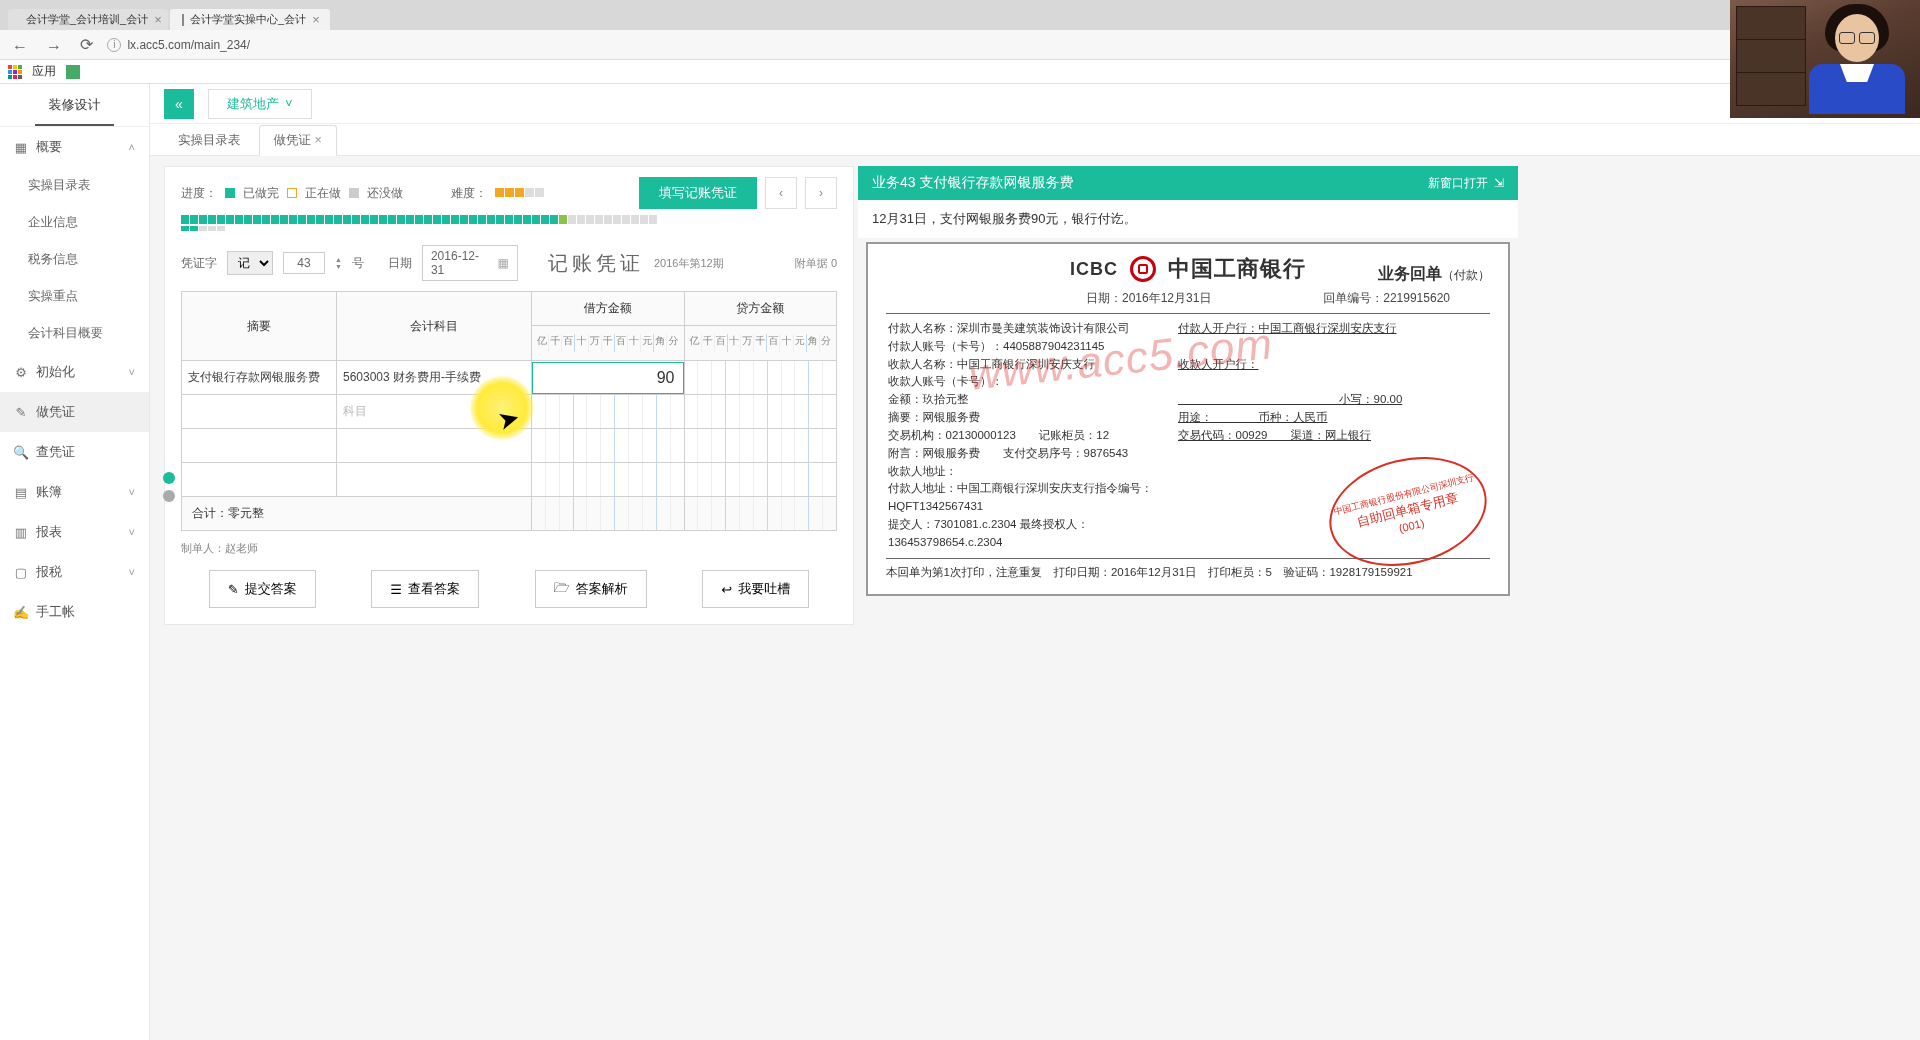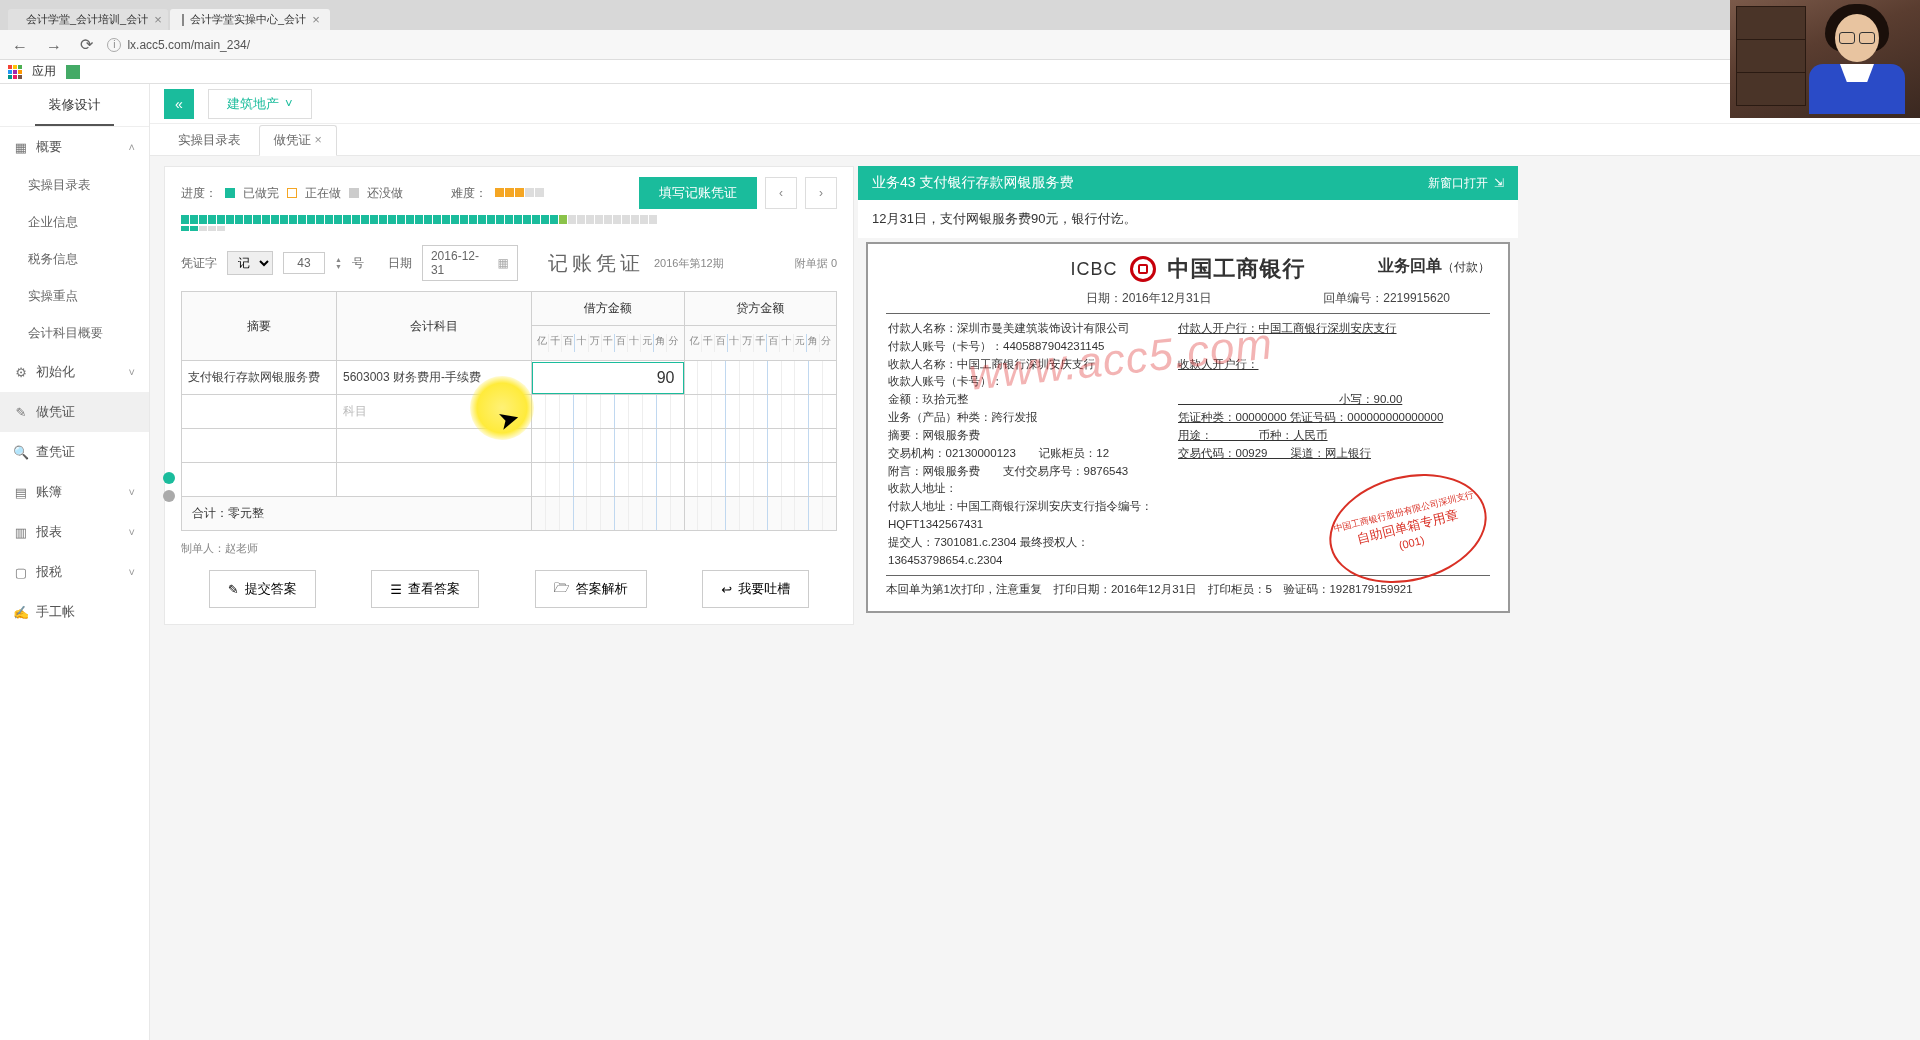--- a/index.html
+++ b/index.html
@@ -103,21 +103,21 @@
 
 .right-panel { width: 660px; }
 .rp-title-bar { background: #1abc9c; color: #fff; padding: 8px 14px; font-size: 14px; display: flex; align-items: center; }
 .rp-new { margin-left: auto; font-size: 12px; display: flex; align-items: center; gap: 6px; }
 .rp-desc { background: #fff; padding: 10px 14px; font-size: 13px; color: #333; }
 .receipt { background: #fff; border: 2px solid #999; margin: 4px 8px 0 8px; padding: 10px 18px 14px; position: relative; }
 .receipt-head { display: flex; align-items: center; justify-content: center; gap: 12px; position: relative; }
 .icbc-logo { width: 26px; height: 26px; border: 3px solid #c7000b; border-radius: 50%; position: relative; }
 .icbc-logo::after { content: ""; position: absolute; inset: 5px; border: 2px solid #c7000b; border-radius: 2px; }
 .bank-name { font-size: 22px; font-weight: 700; letter-spacing: 1px; }
-.receipt-title { position: absolute; right: 0; top: 2px; font-size: 16px; font-weight: 700; }
+.receipt-title { position: absolute; right: 0; top: 10px; font-size: 16px; font-weight: 700; }
 .receipt-title small { font-size: 12px; font-weight: normal; }
 .receipt-meta { display: flex; justify-content: space-between; font-size: 12px; margin-top: 6px; padding: 0 40px 0 200px; color: #444; }
 .receipt-body { border-top: 1px solid #666; border-bottom: 1px solid #666; margin-top: 6px; padding: 6px 2px; font-size: 11.5px; line-height: 1.55; }
 .rb-row { display: flex; }
 .rb-left { width: 290px; } .rb-right { flex: 1; text-decoration: underline; }
 .receipt-foot { font-size: 11.5px; padding-top: 6px; }
 .watermark { position: absolute; top: 90px; left: 100px; font-size: 44px; color: rgba(220,40,40,0.35); transform: rotate(-6deg); font-style: italic; letter-spacing: 1px; pointer-events: none; }
 .stamp { position: absolute; right: 20px; bottom: 30px; width: 160px; height: 105px; border: 2.5px solid #d93025; border-radius: 50%; transform: rotate(-14deg); display: flex; flex-direction: column; align-items: center; justify-content: center; color: #d93025; font-size: 11px; text-align: center; line-height: 1.4; }
 
 
@@ -575,21 +575,21 @@
           <span>业务43 支付银行存款网银服务费</span>
           <span class="rp-new">
               <span>新窗口打开</span>
               <span>⇲</span>
             </span>
         </div>
         <div class="rp-desc">12月31日，支付网银服务费90元，银行付讫。</div>
 
         <div class="receipt">
           <div class="receipt-head">
-            <span style="font-weight:400;font-size:18px;letter-spacing:1px">ICBC</span>
+            <span style="font-weight:700;font-size:18px;letter-spacing:1px">ICBC</span>
             <span class="icbc-logo"></span>
             <span class="bank-name">中国工商银行</span>
             <span class="receipt-title"><span>业务回单</span><small>（付款）</small></span>
           </div>
           <div class="receipt-meta">
             <span><span>日期：</span><span>2016年12月31日</span></span>
             <span><span>回单编号：</span><span>2219915620</span></span>
           </div>
           <div class="receipt-body">
             <div id="rb-rows">
@@ -607,24 +607,20 @@
                 </div>
                 <div class="rb-row">
                   <div class="rb-left">收款人账号（卡号）：</div>
                   <div class="rb-right"></div>
                 </div>
                 <div class="rb-row">
                   <div class="rb-left">金额：玖拾元整</div>
                   <div class="rb-right">　　　　　　　　　　　　　　小写：90.00</div>
                 </div>
                 <div class="rb-row">
-                  <div class="rb-left">业务（产品）种类：跨行发报</div>
-                  <div class="rb-right">凭证种类：00000000 凭证号码：000000000000000</div>
-                </div>
-                <div class="rb-row">
                   <div class="rb-left">摘要：网银服务费</div>
                   <div class="rb-right">用途：　　　　币种：人民币</div>
                 </div>
                 <div class="rb-row">
                   <div class="rb-left">交易机构：02130000123　　记账柜员：12</div>
                   <div class="rb-right">交易代码：00929　　渠道：网上银行</div>
                 </div>
                 <div class="rb-row">
                   <div class="rb-left">附言：网银服务费　　支付交易序号：9876543</div>
                   <div class="rb-right"></div>

